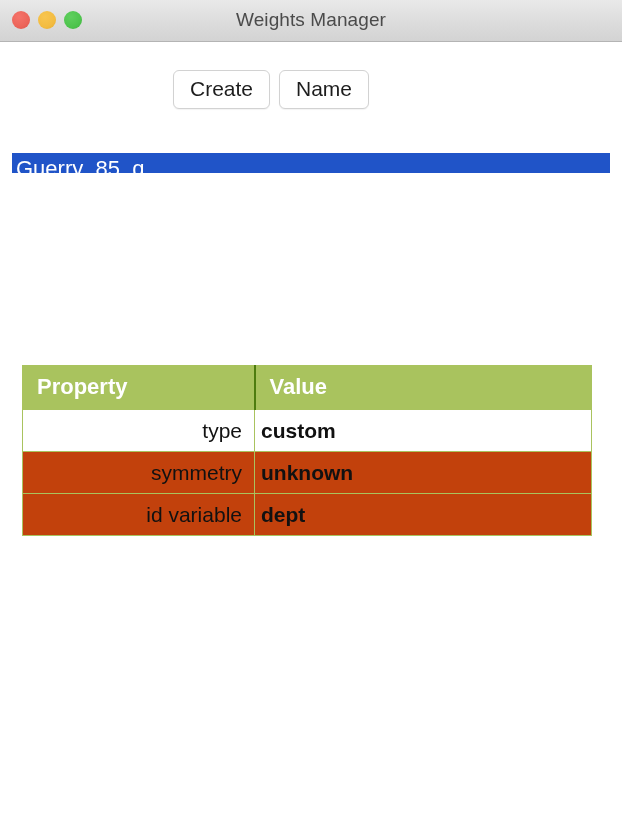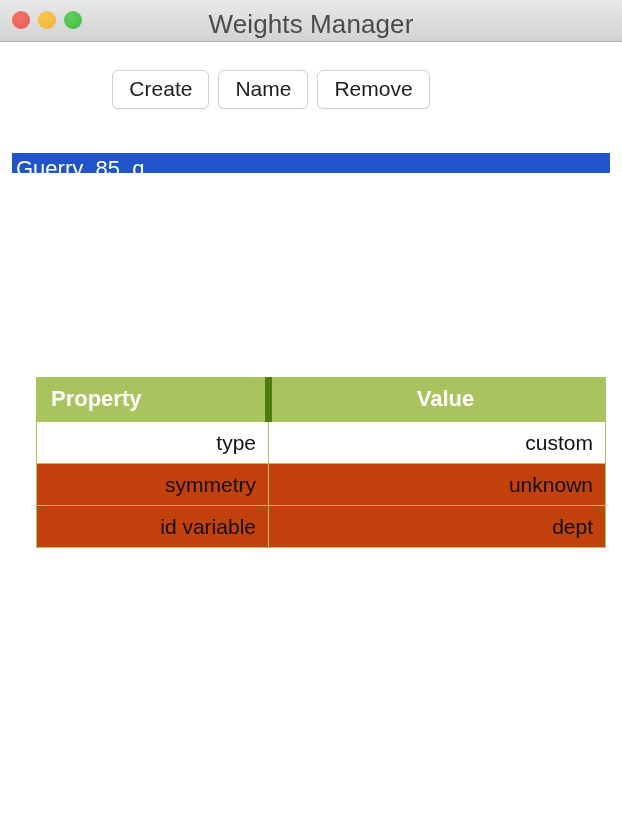--- a/index.html
+++ b/index.html
@@ -49,21 +49,21 @@
   }
   .light.close   { background: radial-gradient(circle at 38% 32%, #f5736a 0%, #ec6459 60%, #dd5249 100%); }
   .light.min     { background: radial-gradient(circle at 38% 32%, #f8c54f 0%, #f3bc41 60%, #e4ab31 100%); }
   .light.max     { background: radial-gradient(circle at 38% 32%, #5fcf5e 0%, #4ec44d 60%, #3db33c 100%); }
 
   #window-title {
     position: absolute;
     left: 0; right: 0;
     top: 9px;
     text-align: center;
-    font-size: 26px;
+    font-size: 19px;
     color: #4b4b4b;
     letter-spacing: 0.1px;
   }
 
   
   #toolbar {
     position: absolute;
     left: 0;
     top: 70px;
     width: 542px;
@@ -128,56 +128,56 @@
     position: absolute;
     left: 4px;
     top: 3px;
     font-size: 22px;
     color: #ffffff;
   }
 
   
   #prop-table {
     position: absolute;
-    left: 36px;
+    left: 22px;
     top: 365px;
     width: 569px;
     border-collapse: collapse;
     table-layout: fixed;
-    margin-top: 12px;
   }
   #prop-table col.c1 { width: 232px; }
   #prop-table col.c2 { width: 337px; }
 
   #prop-table th {
     background: #a9c35e;
     color: #ffffff;
     font-size: 22px;
     font-weight: bold;
     text-align: left;
     padding: 7px 0 9px 14px;
     border: 1px solid #a9c35e;
     height: 44px;
   }
-  #prop-table th.val-head { border-left: 7px solid #4d7c0f; text-align: center; }
+  #prop-table th.val-head { border-left: 2px solid #4d7c0f; }
 
   #prop-table td {
     font-size: 21px;
     color: #111111;
     height: 42px;
     border: 1px solid #a9c35e;
     padding: 0 12px;
   }
   #prop-table td.prop-cell {
     text-align: right;
     padding-right: 12px;
   }
   #prop-table td.value-cell {
-    text-align: right;
+    text-align: left;
     padding-left: 6px;
+    font-weight: bold;
   }
   #prop-table tr.odd td  { background: #ffffff; }
   #prop-table tr.even td { background: #c2410c; }
 
   
   #bottombar {
     position: absolute;
     left: 0;
     top: 764px;
     width: 622px;
@@ -196,21 +196,20 @@
       <span class="light close"></span>
       <span class="light min"></span>
       <span class="light max"></span>
     </div>
     <div id="window-title">Weights Manager</div>
   </div>
 
   <div id="toolbar">
     <button class="btn">Create</button>
     <button class="btn">Name</button>
-    <button class="btn">Remove</button>
   </div>
 
   <div id="weights-list">
     <div id="list-row">
       <span id="list-row-label">Guerry_85_q</span>
     </div>
   </div>
 
   <table id="prop-table">
     <colgroup>

